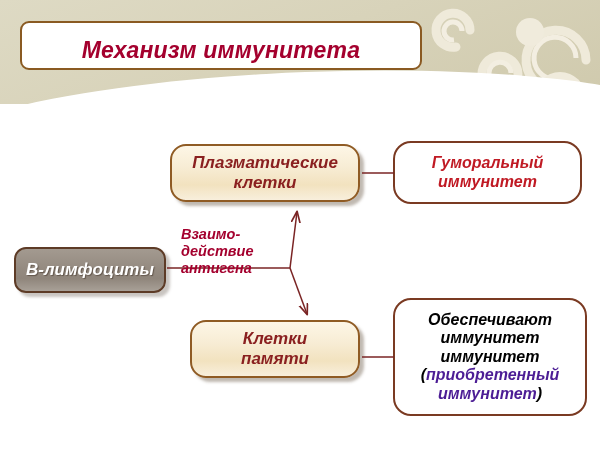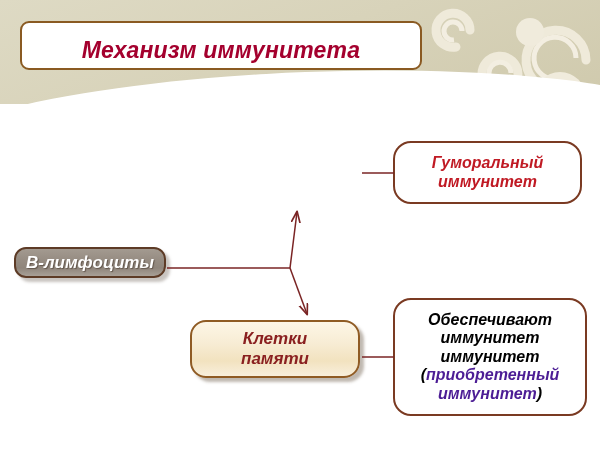--- a/index.html
+++ b/index.html
@@ -120,21 +120,21 @@
     font-style: italic;
   }
 
   #box-plasma {
     left: 170px; top: 144px;
     width: 190px; height: 58px;
     font-size: 17px;
   }
   #box-lympho {
     left: 14px; top: 247px;
-    width: 152px; height: 31px;
+    width: 152px; height: 46px;
     font-size: 17px;
   }
   #box-memory {
     left: 190px; top: 320px;
     width: 170px; height: 58px;
     font-size: 17px;
   }
   #box-humoral {
     left: 393px; top: 141px;
     width: 189px; height: 63px;
@@ -225,20 +225,26 @@
 
     <path d="M362,173 L394,173" stroke="#7a2424" stroke-width="1.5" fill="none"></path>
 
     <path d="M362,357 L394,357" stroke="#7a2424" stroke-width="1.5" fill="none"></path>
   </svg>
 
   <div class="node node-gray" id="box-lympho">
     <span>В-лимфоциты</span>
   </div>
 
+  <div class="node node-fill" id="box-plasma">
+    <span>
+      <span>Плазматические</span><br>
+      <span>клетки</span>
+    </span>
+  </div>
 
   <div class="node node-fill" id="box-memory">
     <span>
       <span>Клетки</span><br>
       <span>памяти</span>
     </span>
   </div>
 
   <div class="node node-white" id="box-humoral">
     <span>
@@ -250,14 +256,19 @@
   <div class="node node-white" id="box-secondary">
     <span>
       <span>Обеспечивают</span><br>
       <span>иммунитет</span><br>
       <span>иммунитет</span><br>
       <span>(</span><span class="red">приобретенный</span><br>
       <span class="red">иммунитет</span><span>)</span>
     </span>
   </div>
 
+  <div id="label-interaction">
+    <span>Взаимо-</span><br>
+    <span>действие</span><br>
+    <span>антигена</span>
+  </div>
 
 </div>
 
 </body></html>

